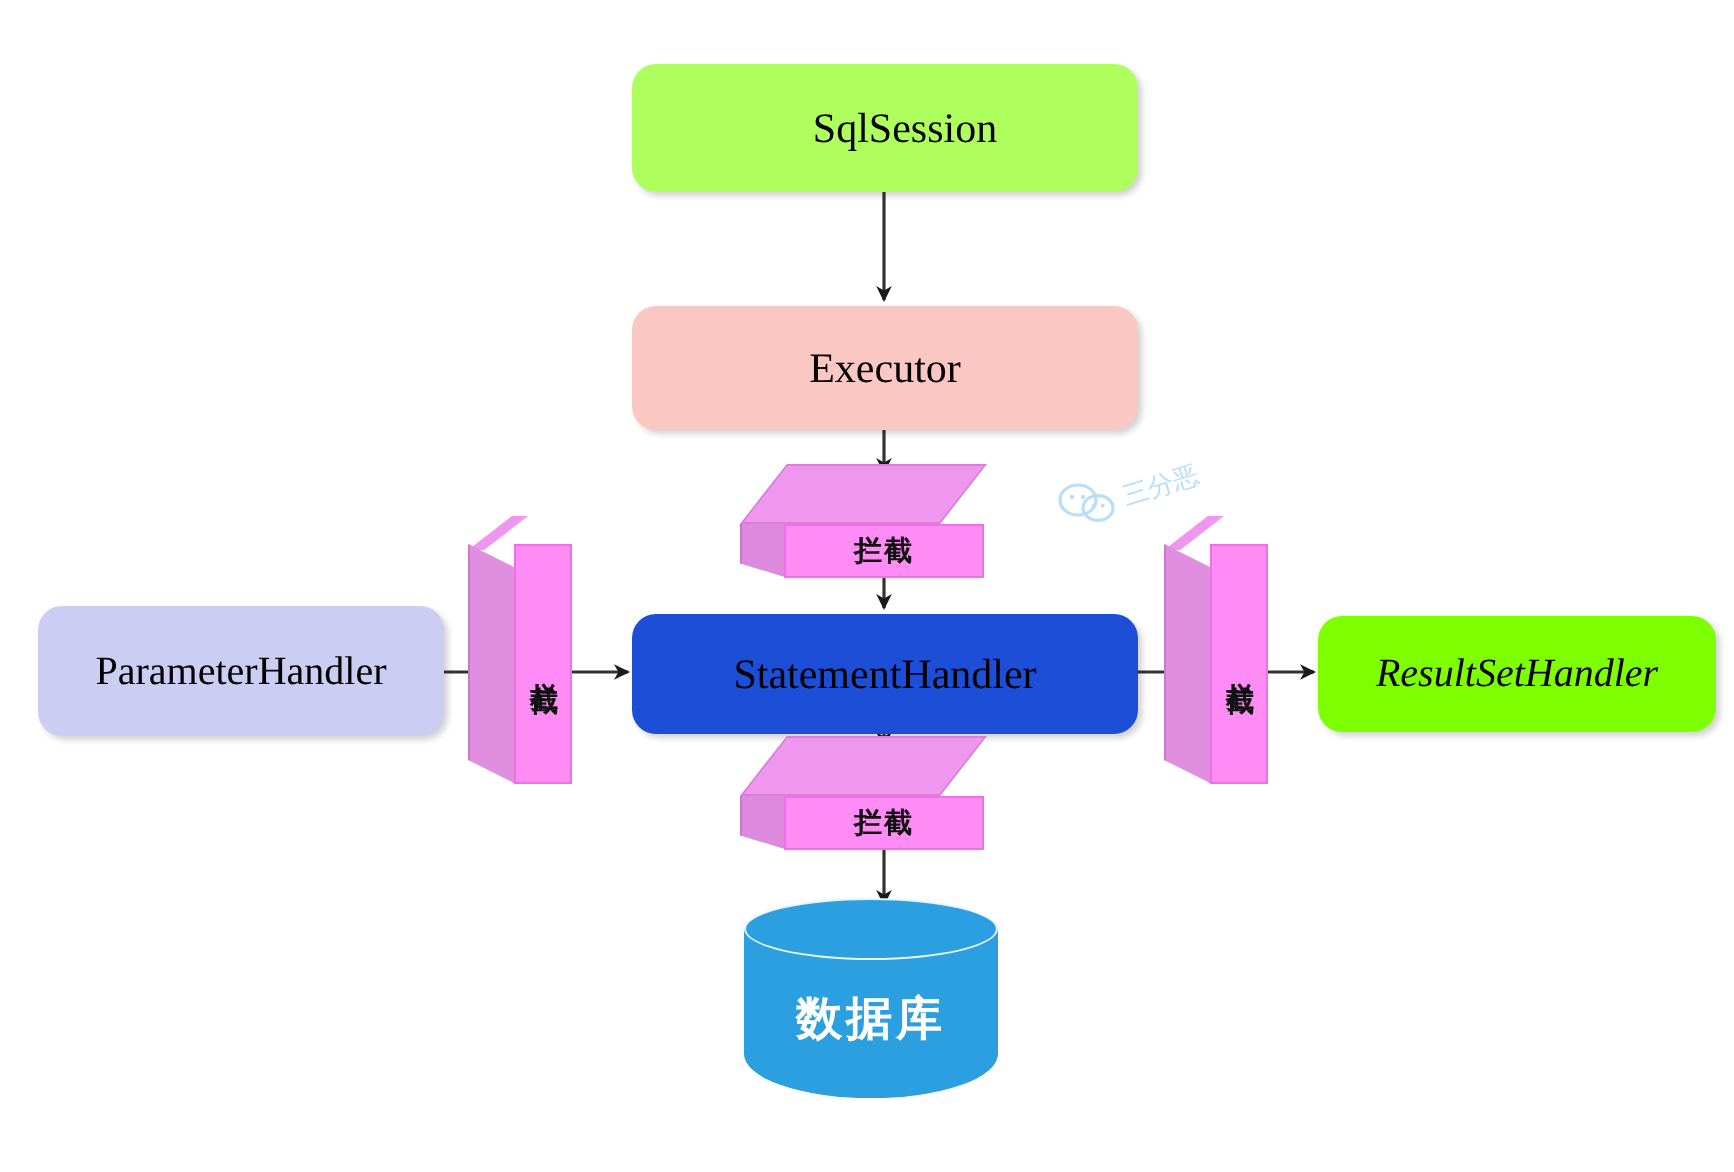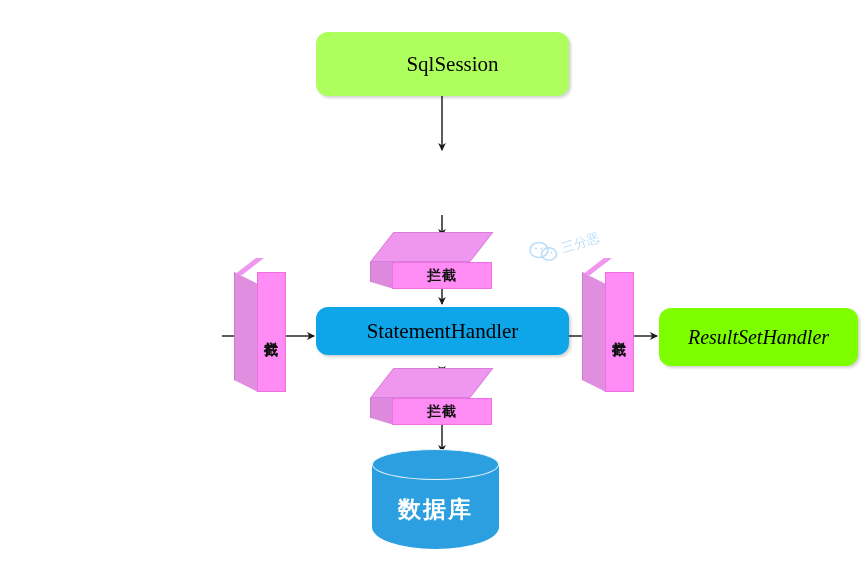--- a/index.html
+++ b/index.html
@@ -46,22 +46,22 @@
     background: #aeff5e;
     padding-left: 20px;
   }
   #node-executor {
     left: 316px; top: 153px;
     width: 253px; height: 62px;
     background: #fbc7c2;
   }
   #node-statementhandler {
     left: 316px; top: 307px;
-    width: 253px; height: 48px;
-    background: #0ea5e9;
+    width: 253px; height: 60px;
+    background: #1d4ed8;
   }
   #node-parameterhandler {
     left: 19px; top: 303px;
     width: 203px; height: 65px;
     background: #cccdf3;
     font-size: 20px;
   }
   #node-resultsethandler {
     left: 659px; top: 308px;
     width: 199px; height: 58px;
@@ -252,25 +252,31 @@
       <line x1="569" y1="336" x2="592" y2="336" marker-end="none"></line>
 
       <line x1="631" y1="336" x2="657" y2="336"></line>
     </g>
   </svg>
 
   <div class="node" id="node-sqlsession">
     <span>SqlSession</span>
   </div>
 
+  <div class="node" id="node-executor">
+    <span>Executor</span>
+  </div>
 
   <div class="node" id="node-statementhandler">
     <span>StatementHandler</span>
   </div>
 
+  <div class="node" id="node-parameterhandler">
+    <span>ParameterHandler</span>
+  </div>
 
   <div class="node" id="node-resultsethandler">
     <span>ResultSetHandler</span>
   </div>
 
   <div class="slab-h" id="slab-executor-statement">
     <div class="face-top"></div>
     <div class="face-side"></div>
     <div class="face-front">
       <span class="slab-label">拦截</span>

